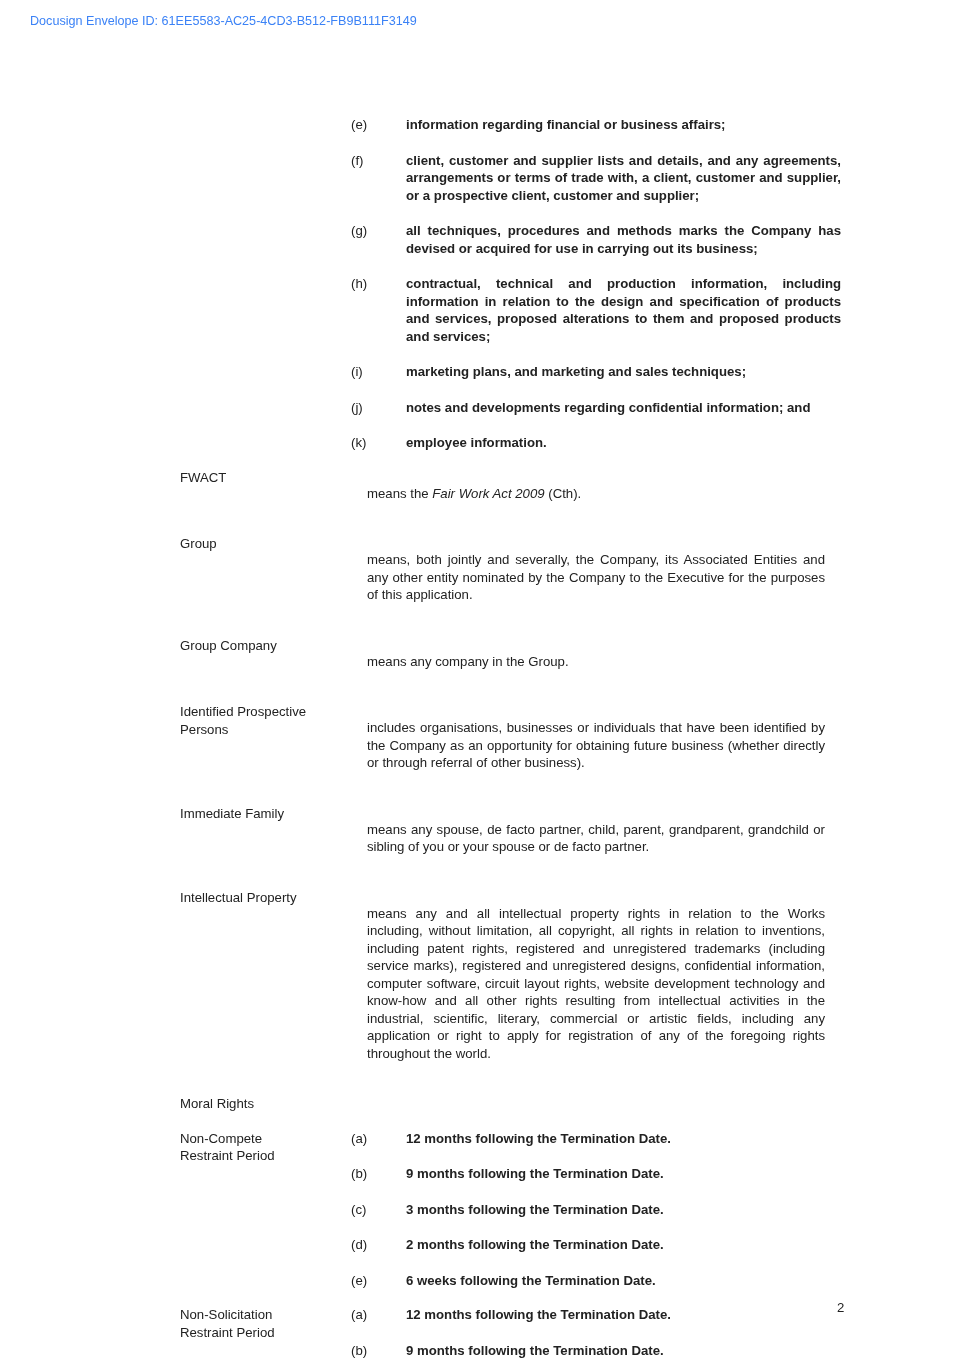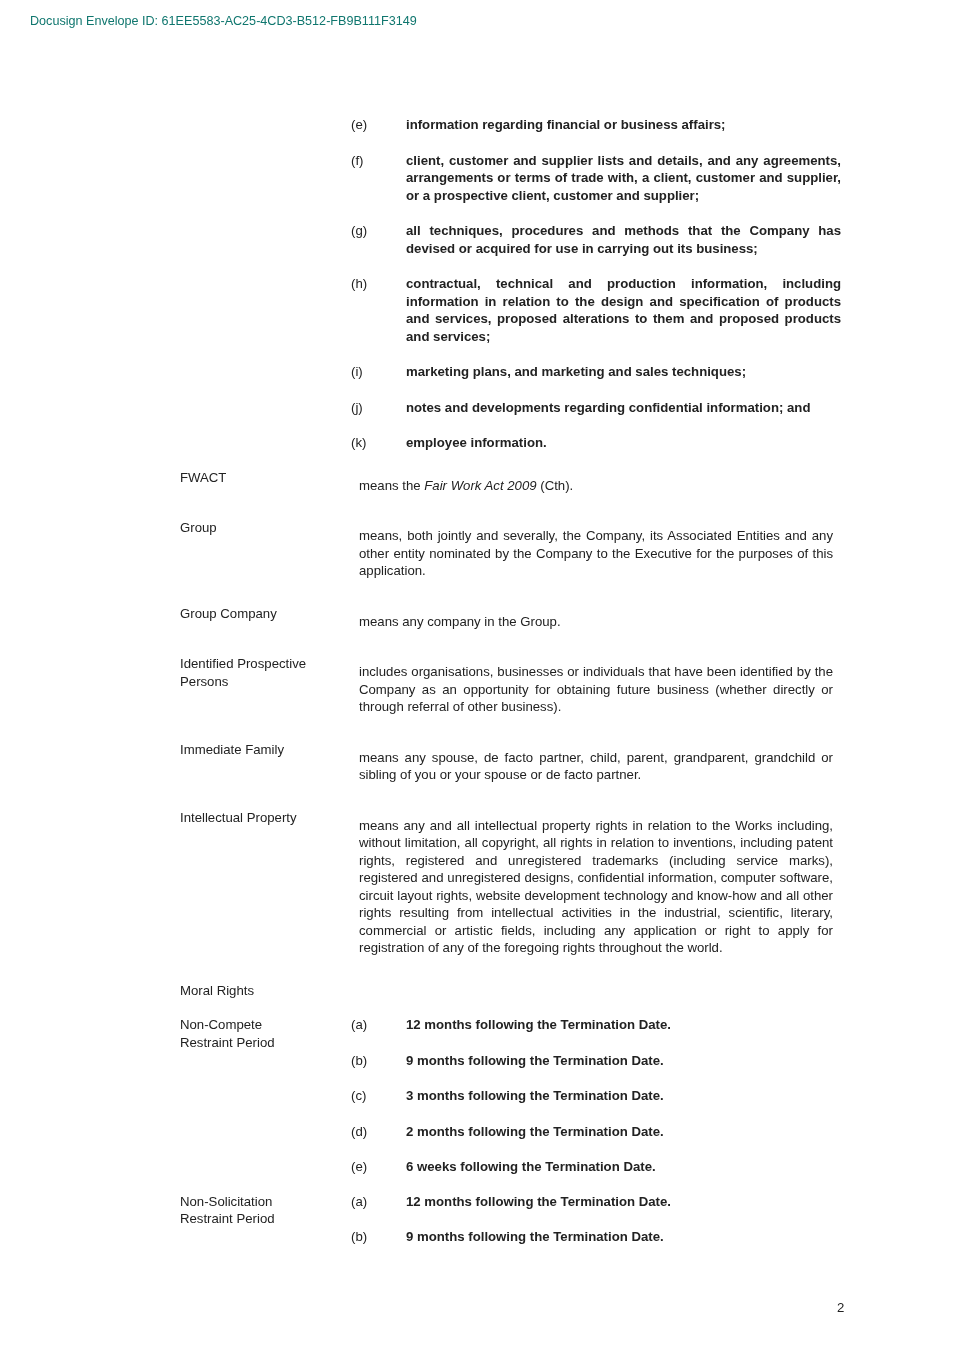--- a/index.html
+++ b/index.html
@@ -12,39 +12,39 @@
     font-family: "Liberation Sans", sans-serif;
     font-size: 13.2px;
     line-height: 17.5px;
     overflow: hidden;
   }
   .doc-header {
     position: absolute;
     top: 13px;
     left: 30px;
     font-size: 12.6px;
-    color: #0f766e;
+    color: #3b82f6;
     white-space: nowrap;
   }
   .content {
     position: absolute;
     top: 116px;
     left: 180px;
     width: 661px;
   }
   .def-row { display: flex; margin-bottom: 17px; }
   .term {
     width: 171px;
     flex-shrink: 0;
     font-weight: 400;
     padding-right: 10px;
     box-sizing: border-box;
   }
   .def { flex: 1; min-width: 0; }
-  .def p { margin: 8px; text-align: justify; }
+  .def p { margin: 16px; text-align: justify; }
   .sub-item { display: flex; margin-bottom: 18px; }
   .sub-item:last-child { margin-bottom: 0; }
   .marker { width: 55px; flex-shrink: 0; }
   .sub-text { flex: 1; text-align: justify; font-weight: bold; }
   .it { font-style: italic; }
   .page-number {
     position: absolute;
     top: 1299px;
     left: 837px;
     font-size: 13.2px;
@@ -65,21 +65,21 @@
         <div class="sub-item">
           <span class="marker">(e)</span>
           <span class="sub-text">information regarding financial or business affairs;</span>
         </div>
         <div class="sub-item">
           <span class="marker">(f)</span>
           <span class="sub-text">client, customer and supplier lists and details, and any agreements, arrangements or terms of trade with, a client, customer and supplier, or a prospective client, customer and supplier;</span>
         </div>
         <div class="sub-item">
           <span class="marker">(g)</span>
-          <span class="sub-text">all techniques, procedures and methods that the Company has devised or acquired for use in carrying out its business;</span>
+          <span class="sub-text">all techniques, procedures and methods marks the Company has devised or acquired for use in carrying out its business;</span>
         </div>
         <div class="sub-item">
           <span class="marker">(h)</span>
           <span class="sub-text">contractual, technical and production information, including information in relation to the design and specification of products and services, proposed alterations to them and proposed products and services;</span>
         </div>
         <div class="sub-item">
           <span class="marker">(i)</span>
           <span class="sub-text">marketing plans, and marketing and sales techniques;</span>
         </div>
         <div class="sub-item">

